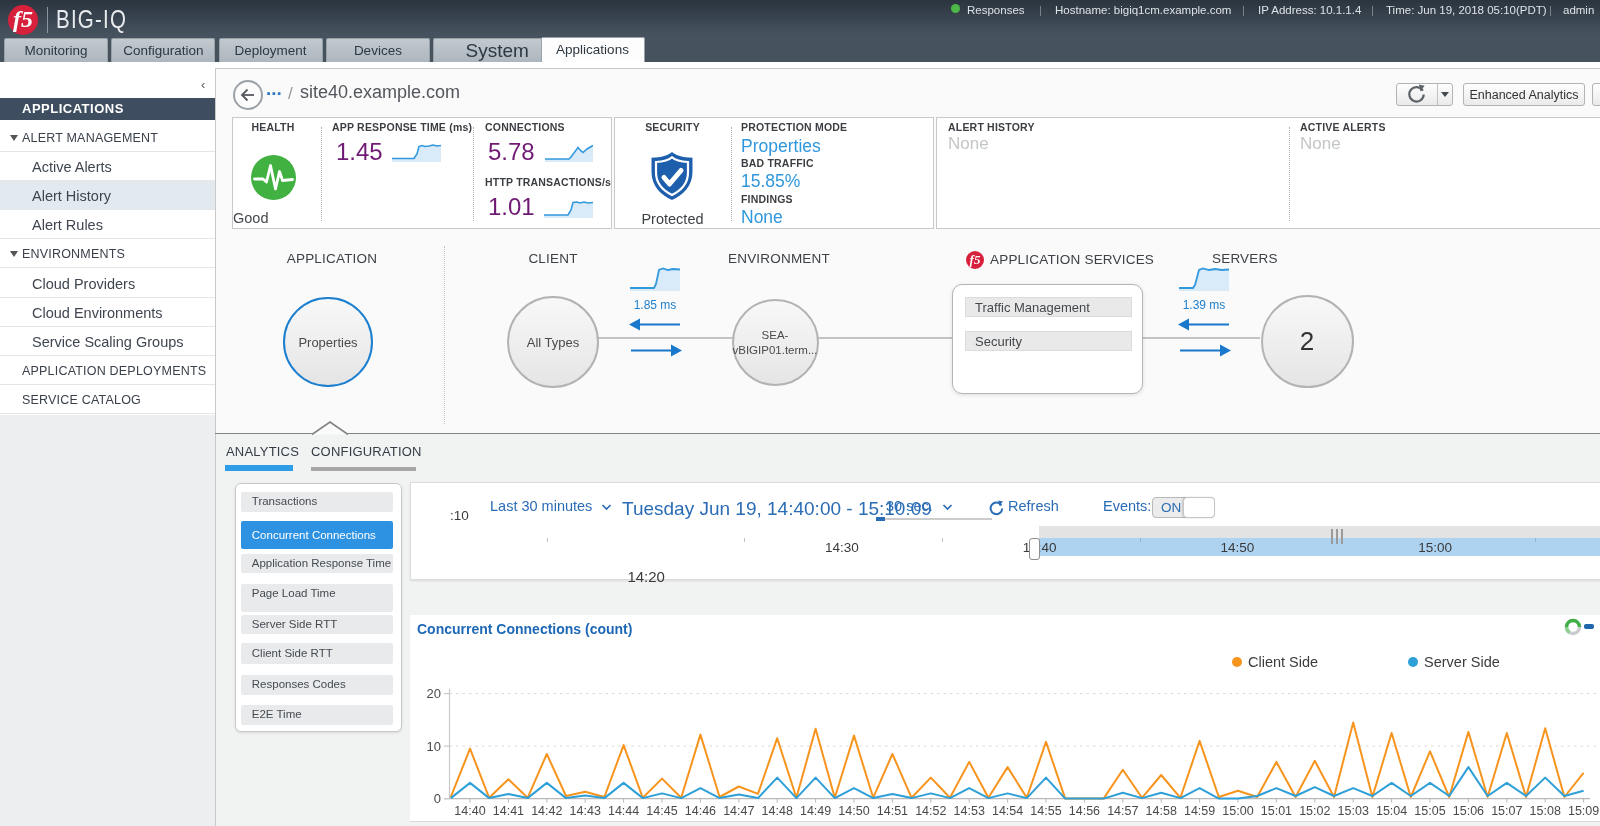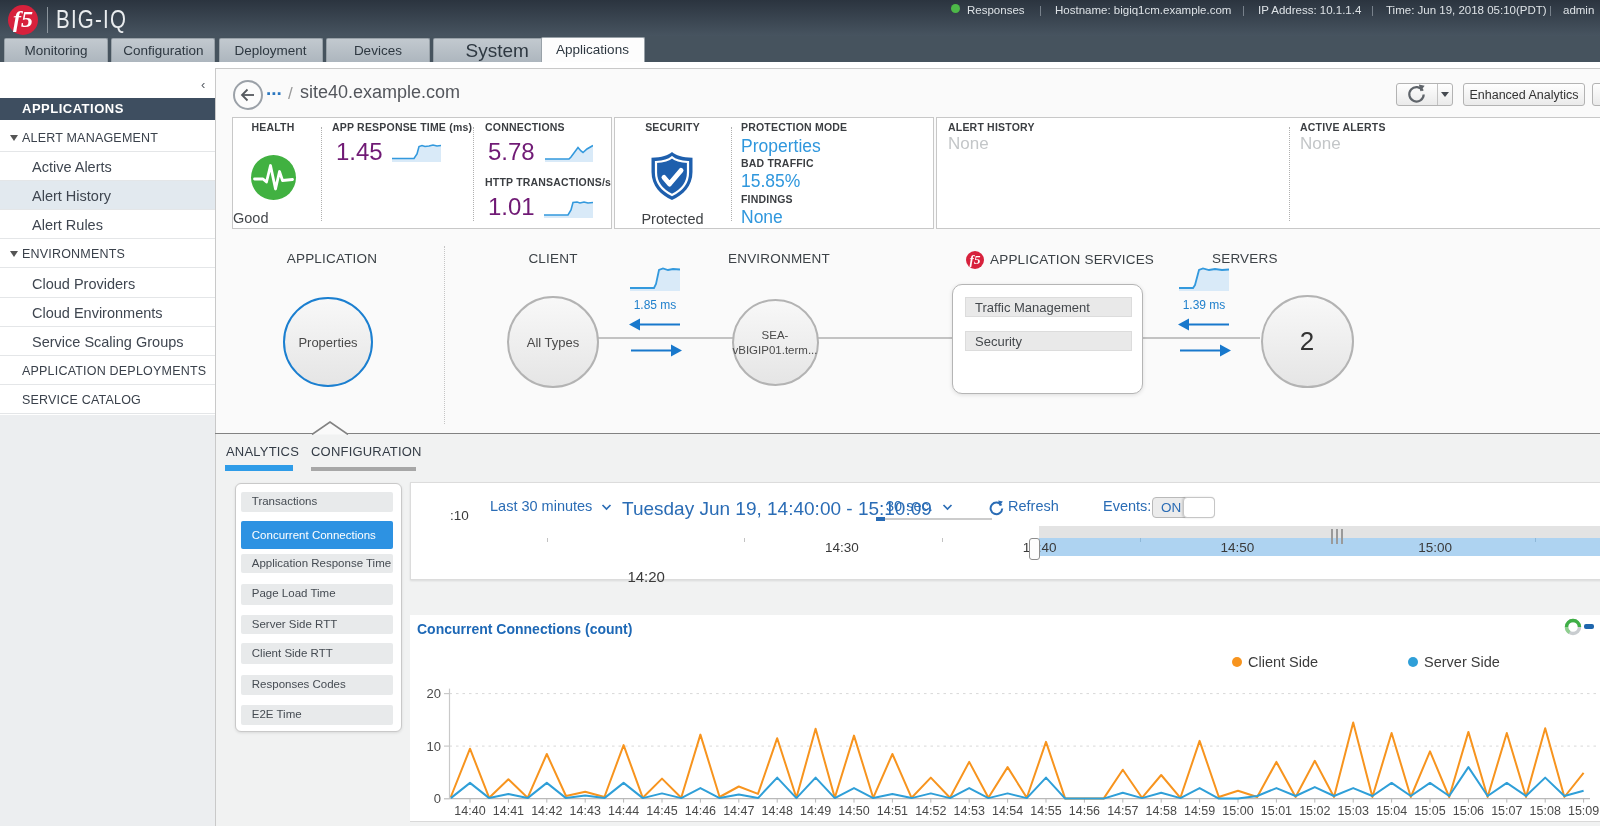--- a/index.html
+++ b/index.html
@@ -181,21 +181,21 @@
     <polyline points="1,14.5 19,2 37,14.5" fill="none" stroke="#828282" stroke-width="1.6"></polyline>
   </svg>
 <div class="abs" style="left:226px;top:443.5px;font-size:13px;color:#343c46;letter-spacing:.2px">ANALYTICS</div>
 <div class="abs" style="left:225px;top:464.5px;width:68px;height:6.5px;background:#2f9ce8"></div>
 <div class="abs" style="left:311px;top:443.5px;font-size:13px;color:#343c46;letter-spacing:.2px">CONFIGURATION</div>
 <div class="abs" style="left:311px;top:466.5px;width:105px;height:4.5px;background:#a7a7a7"></div>
 <div class="abs" style="left:235px;top:483px;width:167px;height:249px;background:#fff;border:1px solid #c9c9c9;border-radius:6px;box-shadow:0 1px 3px rgba(0,0,0,.10)"></div>
 <div class="mi" style="top:492px;height:19.5px;line-height:19.5px">Transactions</div>
 <div class="mi" style="top:520.5px;height:28px;line-height:28px;background:#2d92e2;color:#fff">Concurrent Connections</div>
 <div class="mi" style="top:553.5px;height:19.5px;line-height:19.5px">Application Response Time</div>
-<div class="mi" style="top:584px;height:21px;line-height:19.5px">Page Load Time</div>
+<div class="mi" style="top:584px;height:28px;line-height:19.5px">Page Load Time</div>
 <div class="mi" style="top:614.8px;height:19.5px;line-height:19.5px">Server Side RTT</div>
 <div class="mi" style="top:643.2px;height:21px;line-height:21px">Client Side RTT</div>
 <div class="mi" style="top:675.3px;height:19.5px;line-height:19.5px">Responses Codes</div>
 <div class="mi" style="top:705.3px;height:19.5px;line-height:19.5px">E2E Time</div>
 <div class="abs" style="left:410px;top:481.5px;width:1194px;height:98px;background:#fff;border:1px solid #dcdcdc;box-shadow:0 1px 2px rgba(0,0,0,.10)"></div>
 <div class="abs" style="left:490px;top:498px;color:#2a6cb5;font-size:14.5px;white-space:nowrap">Last 30 minutes <svg width="11" height="8" style="margin-left:5px">
       <polyline points="1.5,2 5.5,6 9.5,2" fill="none" stroke="#2a6cb5" stroke-width="1.7"></polyline>
     </svg></div>
 <div class="abs" style="left:622px;top:498px;color:#2a6cb5;font-size:19px;white-space:nowrap">Tuesday Jun 19, 14:40:00 - 15:10:09</div>
 <div class="abs" style="left:886px;top:498px;color:#2a6cb5;font-size:14.5px;white-space:nowrap">30 sec. <svg width="11" height="8" style="margin-left:5px">

